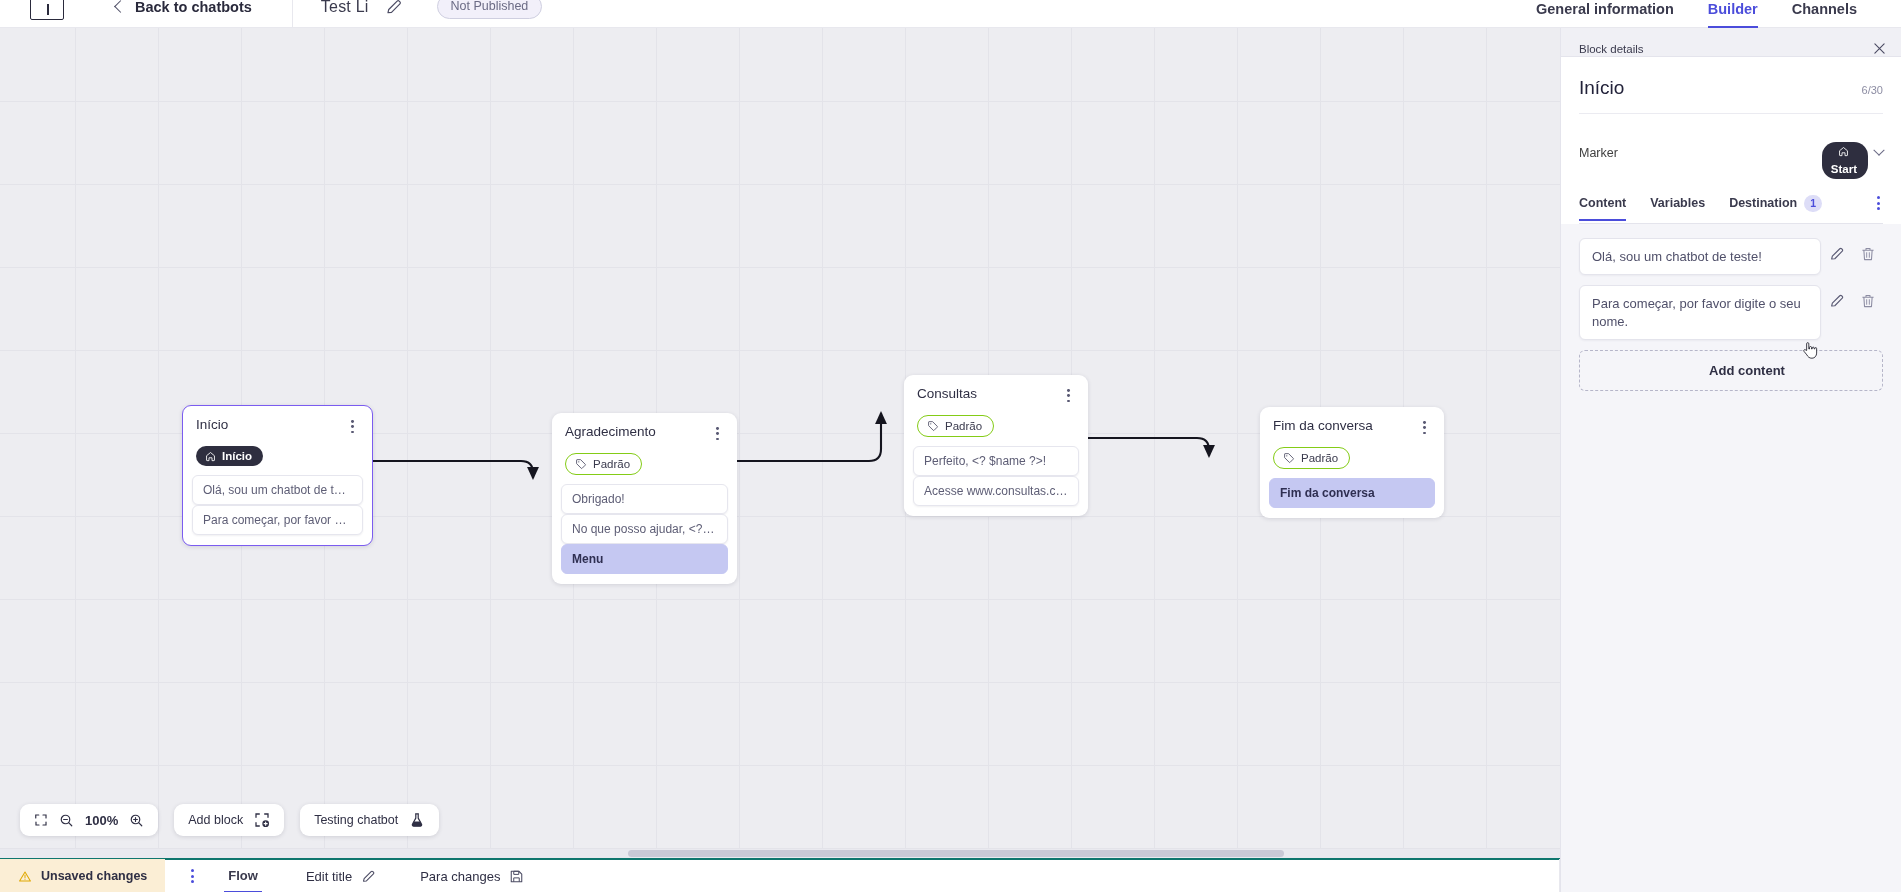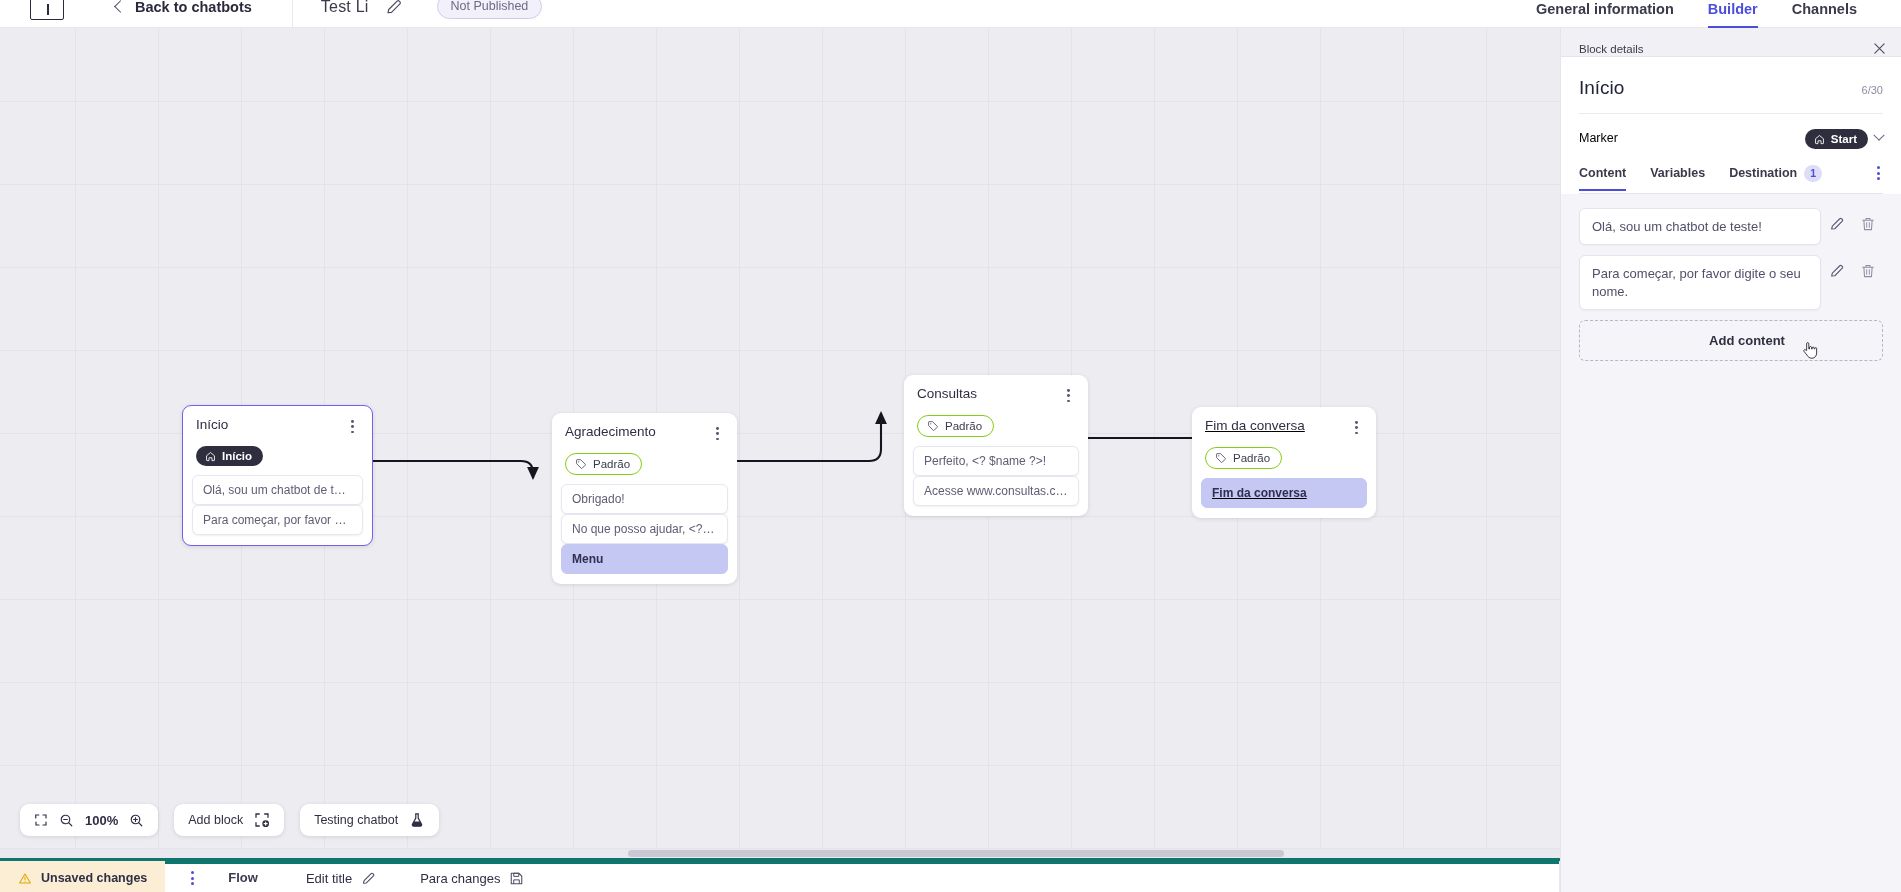--- a/index.html
+++ b/index.html
@@ -104,21 +104,21 @@
   }
   .pct { font-weight: bold; font-size: 13px; }
 
   
   .hscroll { position: absolute; left: 0; bottom: 0; width: 1560px; height: 9px; background: #e9e9ef; }
   .hscroll .thumb { position: absolute; left: 628px; top: 1px; width: 656px; height: 7px; background: #c9c9d6; border-radius: 4px; }
 
   
   .statusbar {
     position: absolute; left: 0; bottom: 0; width: 1560px; height: 34px;
-    background: #ffffff; border-top: 6px solid #0f766e; display: flex; align-items: center;
+    background: #ffffff; border-top: 2px solid #0f766e; display: flex; align-items: center;
   }
   .unsaved {
     height: 34px; display: flex; align-items: center; gap: 9px; padding: 0 18px;
     background: #fbeed5; color: #2f2f44; font-size: 12.5px; font-weight: bold; white-space: nowrap;
   }
   .warn-tri { width: 14px; height: 13px; flex: none; }
   .sb-kebab { display: flex; flex-direction: column; gap: 2.5px; padding: 6px 8px; margin-left: 18px; cursor: pointer; }
   .sb-kebab i { width: 3px; height: 3px; border-radius: 50%; background: #4b4ddb; display: block; }
   .sb-tab {
     height: 34px; display: flex; align-items: center; padding: 0 4px; margin-left: 22px;
@@ -146,21 +146,21 @@
   .panel-bar-title { font-size: 11.5px; color: #3a3a4d; }
   .close-x { width: 15px; height: 15px; cursor: pointer; }
   .panel-inner { background: #ffffff; padding: 0 18px; }
   .panel-title-row {
     display: flex; align-items: baseline; justify-content: space-between;
     padding: 20px 0 14px; border-bottom: 1px solid #ebebf1;
   }
   .panel-title { font-size: 19px; color: #22223a; }
   .panel-count { font-size: 11px; color: #8d8da3; }
   .marker-row { display: flex; align-items: center; justify-content: space-between; padding: 13px 0 4px; }
-  .marker-lbl { font-size: 12.5px; color: #000000; }
+  .marker-lbl { font-size: 12.5px; color: #404040; }
   .marker-ctl { display: flex; align-items: center; gap: 7px; cursor: pointer; }
   .chev-dn { width: 8px; height: 8px; border-right: 1.6px solid #6a6a85; border-bottom: 1.6px solid #6a6a85; transform: rotate(45deg) translate(-2px,-2px); }
   .ptabs {
     display: flex; align-items: center; gap: 24px; padding-top: 12px;
     border-bottom: 1px solid #e4e4ec; position: relative;
   }
   .ptab {
     font-size: 12.5px; font-weight: bold; color: #3a3a4d; padding-bottom: 9px;
     border-bottom: 2.5px solid transparent; cursor: pointer; display: flex; align-items: center; gap: 7px;
   }
@@ -289,21 +289,21 @@
           </svg>
           <span>Padrão</span>
         </span>
       </div>
       <div class="blk-body">
         <div class="msg">Perfeito, &lt;? $name ?&gt;!</div>
         <div class="msg">Acesse www.consultas.com par...</div>
       </div>
     </div>
 
-    <div class="blk" style="left:1192px; top:379px; width:184px;text-decoration:underline;">
+    <div class="blk" style="left:1260px; top:379px; width:184px;">
       <div class="blk-head">
         <div class="blk-title-row">
           <span class="blk-title">Fim da conversa</span>
           <span class="kebab">
               <i></i>
               <i></i>
               <i></i>
             </span>
         </div>
         <span class="chip padrao">
@@ -399,21 +399,21 @@
 
     <div class="panel-inner">
       <div class="panel-title-row">
         <span class="panel-title">Início</span>
         <span class="panel-count">6/30</span>
       </div>
 
       <div class="marker-row">
         <span class="marker-lbl">Marker</span>
         <div class="marker-ctl">
-          <span class="chip start" style="margin-top:2px;">
+          <span class="chip start" style="margin-top:15px;flex-direction:column;">
             <svg width="11" height="11" viewBox="0 0 24 24" fill="none">
               <path d="M3.4 10.4L12 3.3l8.6 7.1V20a1 1 0 0 1-1 1h-4.3v-6.2H8.7V21H4.4a1 1 0 0 1-1-1z" stroke="#ffffff" stroke-width="1.9" stroke-linejoin="round"></path>
             </svg>
             <span>Start</span>
           </span>
           <span class="chev-dn"></span>
         </div>
       </div>
 
       <div class="ptabs">

